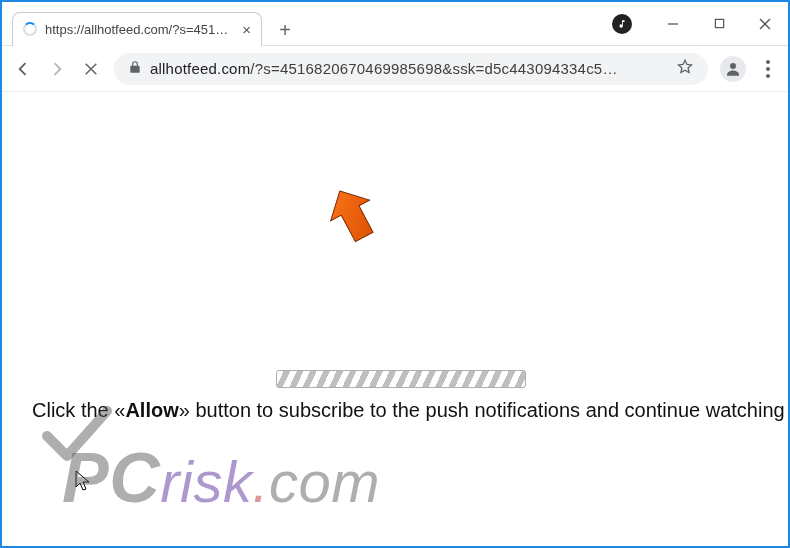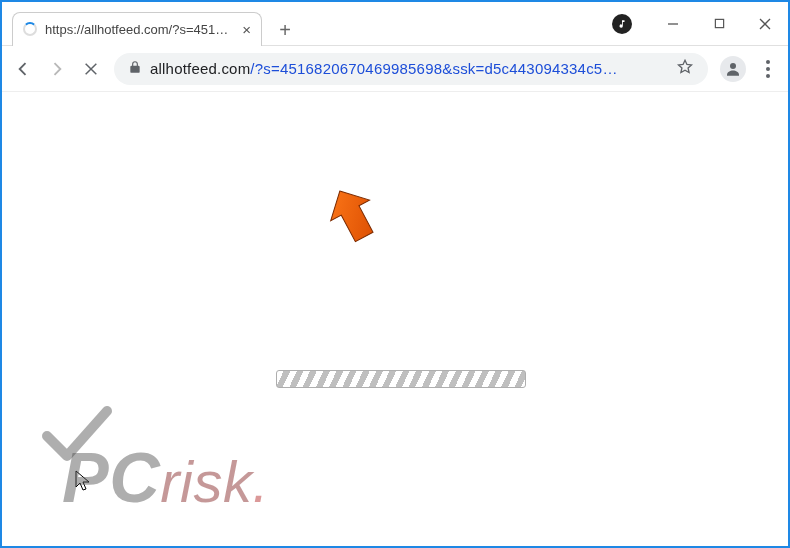--- a/index.html
+++ b/index.html
@@ -18,35 +18,35 @@
 .win-btn { width:46px; display:flex; align-items:center; justify-content:center; color:#555; font-size:14px; cursor:pointer; }
 .win-btn svg { stroke:#555; }
 .music-dot { width:20px; height:20px; border-radius:50%; background:#222; color:#fff; display:flex; align-items:center; justify-content:center; font-size:11px; margin-right:18px; }
 .toolbar { height:46px; display:flex; align-items:center; padding:0 10px; gap:12px; border-bottom:1px solid #eee; }
 .nav-icon { width:22px; height:22px; display:flex; align-items:center; justify-content:center; color:#606468; cursor:pointer; }
 .nav-icon.disabled { color:#b8b8b8; cursor:default; }
 .omnibox { flex:1; height:32px; background:#f1f3f4; border-radius:16px; display:flex; align-items:center; padding:0 14px; gap:8px; font-size:15px; color:#3c4043; overflow:hidden; position:relative; }
 .omnibox .lock { color:#5f6368; flex:0 0 auto; }
 .url-text { white-space:nowrap; overflow:hidden; text-overflow:ellipsis; flex:1; letter-spacing:0.2px; }
 .url-domain { color:#202124;margin-top:45px; }
-.url-path { color:#1d4ed8; }
+.url-path { color:#404040; }
 .star { color:#5f6368; }
 .avatar { width:26px; height:26px; border-radius:50%; background:#e7e9ec; display:flex; align-items:center; justify-content:center; color:#5f6368; }
 .menu-dots { width:20px; display:flex; flex-direction:column; align-items:center; gap:3px; cursor:pointer; }
 .menu-dots span { width:4px; height:4px; background:#5f6368; border-radius:50%; }
 .page-content { flex:1; position:relative; background:#fff; overflow:hidden; }
 .pointer-annotation { position:absolute; left:320px; top:92px; width:60px; height:62px; }
 .loading-bar { position:absolute; left:274px; top:278px; width:250px; height:18px; border:1px solid #aeaeae; border-radius:3px; background:repeating-linear-gradient(115deg,#ffffff 0 6px,#bfbfbf 6px 12px); }
 .instruction { position:absolute; left:30px; top:304px; font-size:20px; color:#111; line-height:1.4; }
 .instruction b { font-weight:700; }
 .cursor-arrow { position:absolute; left:73px; top:378px; }
 .watermark { position:absolute; left:60px; bottom:28px; display:flex; align-items:baseline; opacity:0.45; font-family:Arial,sans-serif; letter-spacing:0.5px; }
 .watermark .p  { font-size:70px; font-weight:700; color:#4d4d4d; font-style:italic; }
 .watermark .c  { font-size:70px; font-weight:700; color:#4d4d4d; font-style:italic; }
-.watermark .risk { font-size:58px; font-weight:300; color:#7f1d1d; font-style:italic; }
+.watermark .risk { font-size:58px; font-weight:300; color:#4c1d95; font-style:italic; }
 .watermark .dot { color:#b02020; }
 .watermark .com { font-size:58px; font-weight:300; color:#4d4d4d; font-style:italic; }
 .watermark-check { position:absolute; left:40px; bottom:80px; opacity:0.45; }
 </style>
 </head>
 <body>
 
 <div class="window-frame">
 
   <div class="titlebar">
@@ -138,30 +138,34 @@
         <linearGradient id="g1" x1="0" y1="0" x2="1" y2="1">
           <stop offset="0" stop-color="#ff7a1a"></stop>
           <stop offset="1" stop-color="#d94b00"></stop>
         </linearGradient>
       </defs>
       <path d="M30 4 L52 26 L40 26 L40 56 L20 56 L20 26 L8 26 Z" fill="url(#g1)" stroke="#7a2a00" stroke-width="1" transform="rotate(-28 30 30)"></path>
     </svg>
 
     <div class="loading-bar"></div>
 
+    <div class="instruction">
+      <span>Click the «</span><b>Allow</b><span>» button to subscribe to the push notifications and continue watching</span>
+    </div>
 
     <svg class="cursor-arrow" width="16" height="22" viewBox="0 0 16 22">
       <path d="M1 1 L1 17 L5 13 L8 20 L11 19 L8 12 L14 12 Z" fill="#fff" stroke="#000" stroke-width="1"></path>
     </svg>
 
     <svg class="watermark-check" width="70" height="60" viewBox="0 0 70 60">
       <path d="M5 30 L25 50 L65 5" fill="none" stroke="#4d4d4d" stroke-width="10" stroke-linecap="round" stroke-linejoin="round"></path>
     </svg>
     <div class="watermark">
       <span class="p">P</span>
         <span class="c">C</span>
         <span class="risk">risk</span>
         <span class="risk dot">.</span>
+        <span class="com">com</span>
     </div>
 
   </div>
 
 </div>
 
 </body></html>

